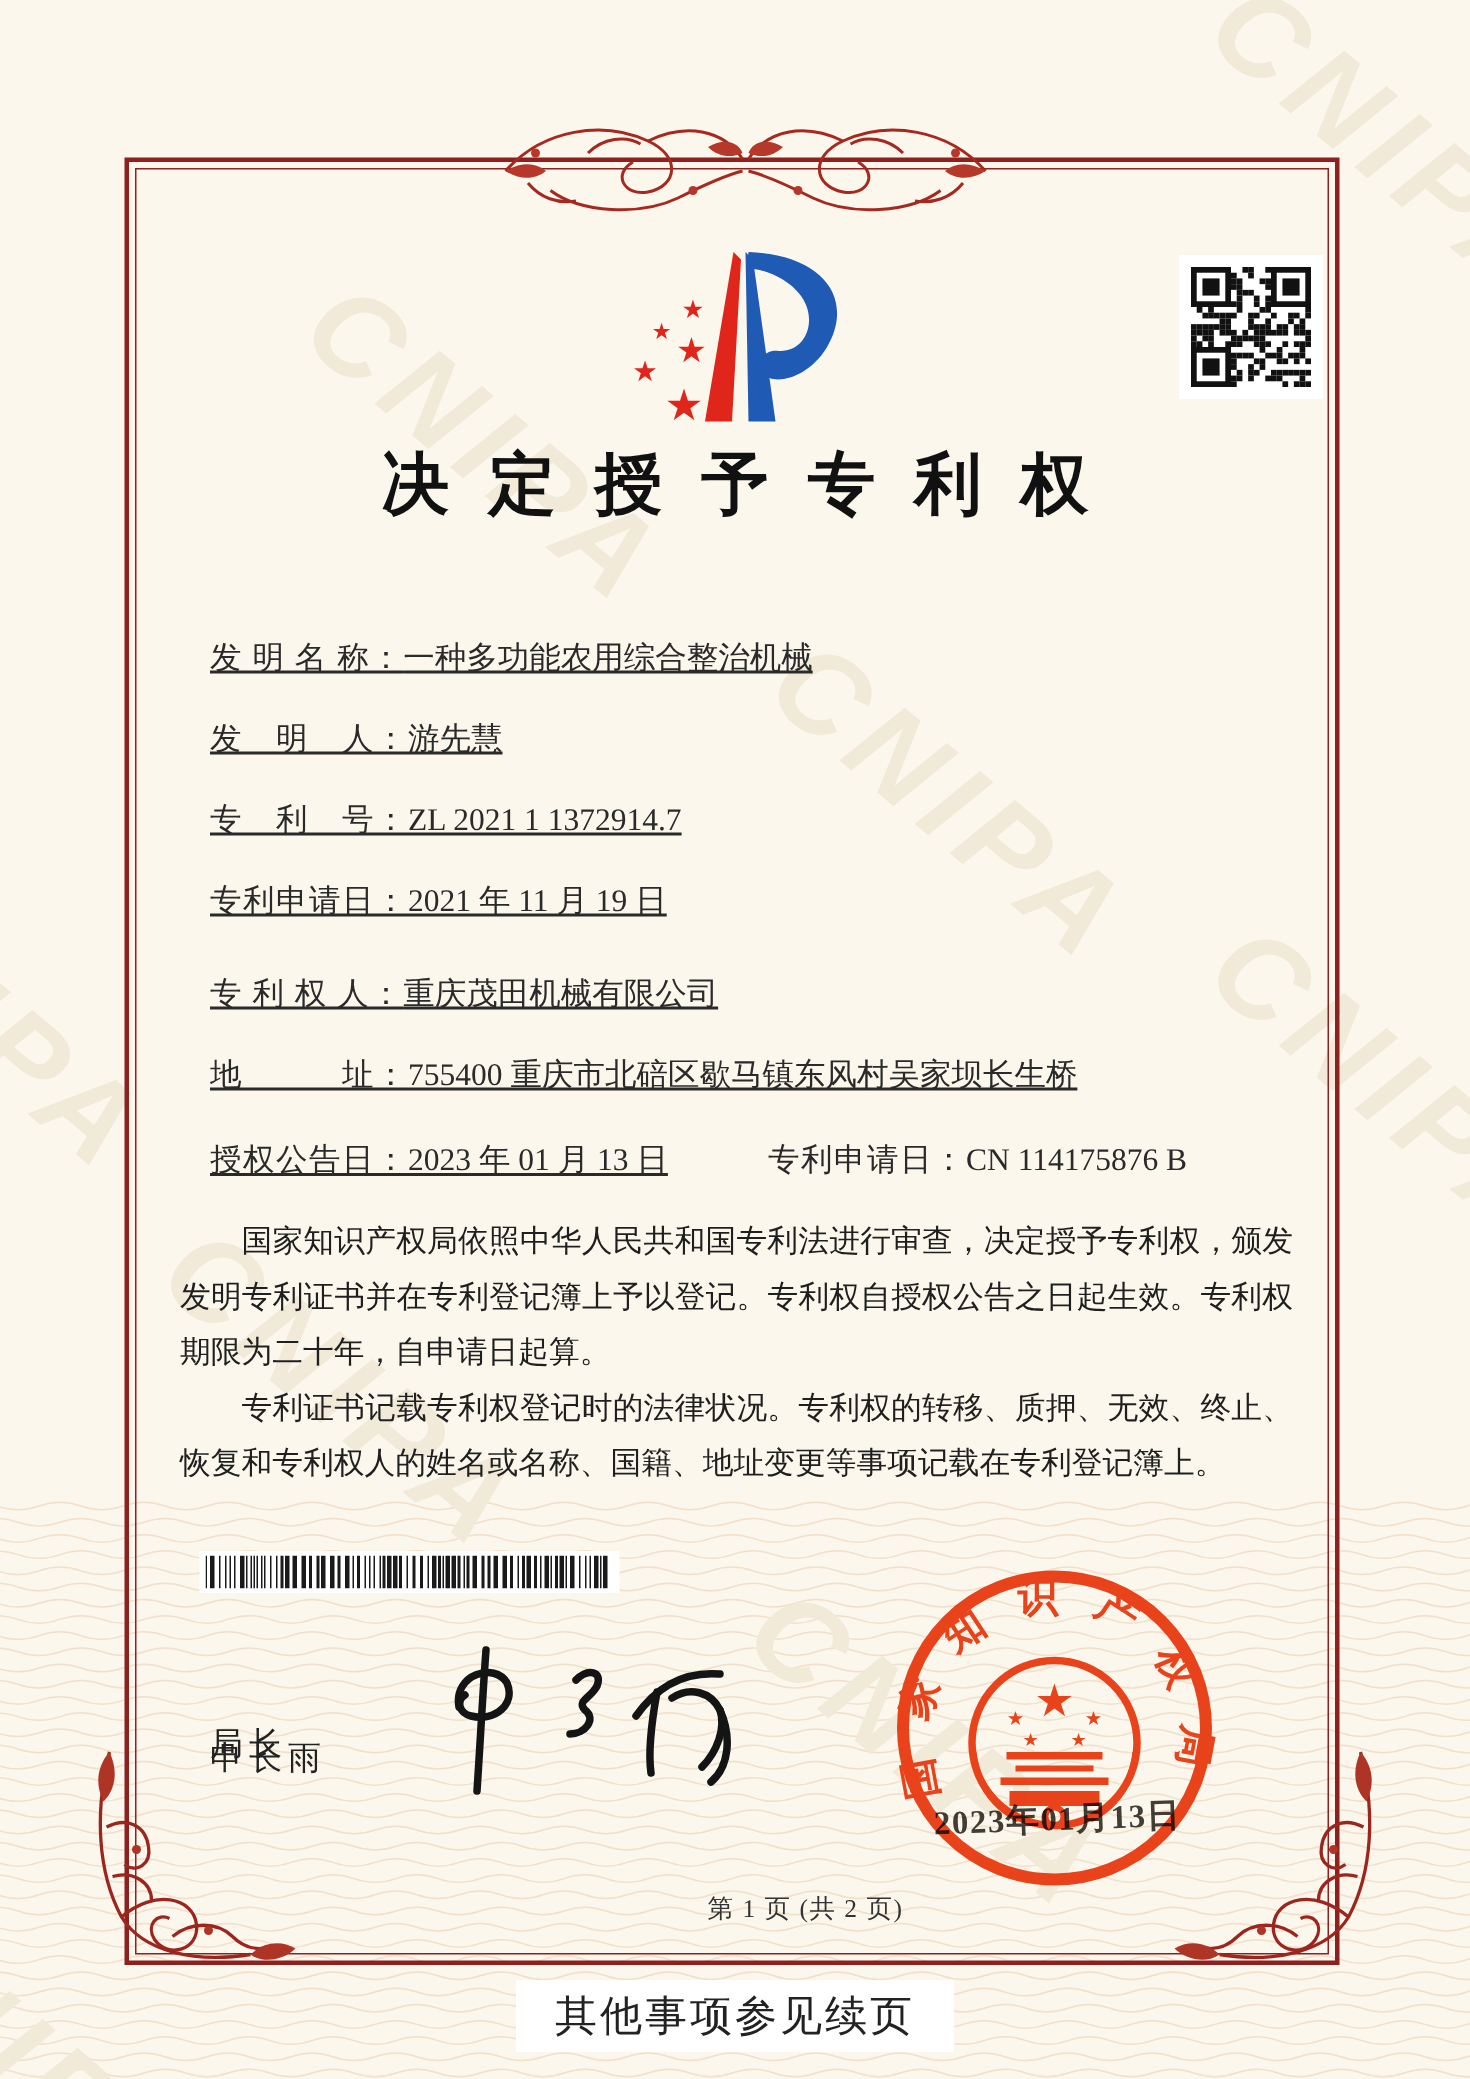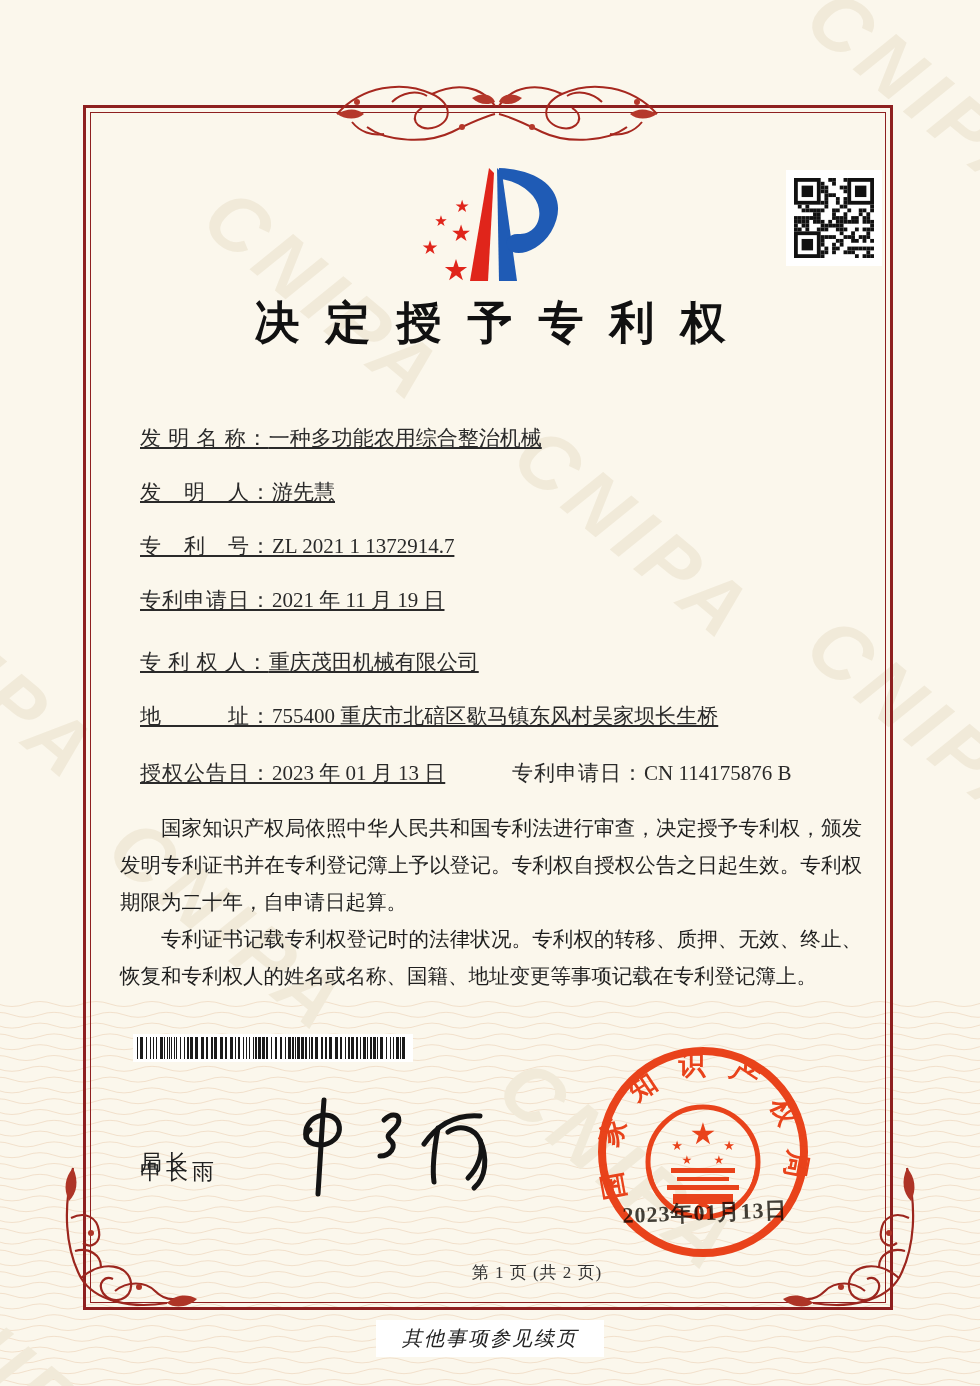--- a/index.html
+++ b/index.html
@@ -40,21 +40,21 @@
   .signature{left:272px;top:1086px;z-index:2;}
   
   .seal{left:593px;top:1042px;width:220px;height:220px;z-index:2;}
   .seal-date{left:598px;top:1198px;width:214px;text-align:center;font-size:22px;
       letter-spacing:1px;color:#43403a;transform:rotate(-2deg);z-index:4;mix-blend-mode:multiply;
       font-weight:600;}
   
   .page-info{left:0;top:1261px;width:100%;text-align:center;font-size:17px;letter-spacing:1px;
       color:#333;z-index:2;padding-left:47px;}
   .cont-note{left:50%;top:1320px;transform:translateX(-50%);background:#fff;padding:5px 26px;
-      font-size:20px;letter-spacing:2px;font-style:italic;color:#222;z-index:2;white-space:nowrap;}
+      font-size:28px;letter-spacing:2px;color:#222;z-index:2;white-space:nowrap;}
 </style>
 </head>
 <body>
 
 <div id="page">
 
   <svg id="waves" viewBox="0 0 980 388">
       <path d="M -30 6.0 q 14 -5 28 0 t 28 0 t 28 0 t 28 0 t 28 0 t 28 0 t 28 0 t 28 0 t 28 0 t 28 0 t 28 0 t 28 0 t 28 0 t 28 0 t 28 0 t 28 0 t 28 0 t 28 0 t 28 0 t 28 0 t 28 0 t 28 0 t 28 0 t 28 0 t 28 0 t 28 0 t 28 0 t 28 0 t 28 0 t 28 0 t 28 0 t 28 0 t 28 0 t 28 0 t 28 0 t 28 0 t 28 0 t 28 0 t 28 0" stroke="#f0dcc5" stroke-width="1" fill="none" opacity="0.85"></path>
       <path d="M -16 16.8 q 14 -5 28 0 t 28 0 t 28 0 t 28 0 t 28 0 t 28 0 t 28 0 t 28 0 t 28 0 t 28 0 t 28 0 t 28 0 t 28 0 t 28 0 t 28 0 t 28 0 t 28 0 t 28 0 t 28 0 t 28 0 t 28 0 t 28 0 t 28 0 t 28 0 t 28 0 t 28 0 t 28 0 t 28 0 t 28 0 t 28 0 t 28 0 t 28 0 t 28 0 t 28 0 t 28 0 t 28 0 t 28 0 t 28 0 t 28 0" stroke="#f0dcc5" stroke-width="1" fill="none" opacity="0.85"></path>
       <path d="M -30 27.6 q 14 -5 28 0 t 28 0 t 28 0 t 28 0 t 28 0 t 28 0 t 28 0 t 28 0 t 28 0 t 28 0 t 28 0 t 28 0 t 28 0 t 28 0 t 28 0 t 28 0 t 28 0 t 28 0 t 28 0 t 28 0 t 28 0 t 28 0 t 28 0 t 28 0 t 28 0 t 28 0 t 28 0 t 28 0 t 28 0 t 28 0 t 28 0 t 28 0 t 28 0 t 28 0 t 28 0 t 28 0 t 28 0 t 28 0 t 28 0" stroke="#f0dcc5" stroke-width="1" fill="none" opacity="0.85"></path>

